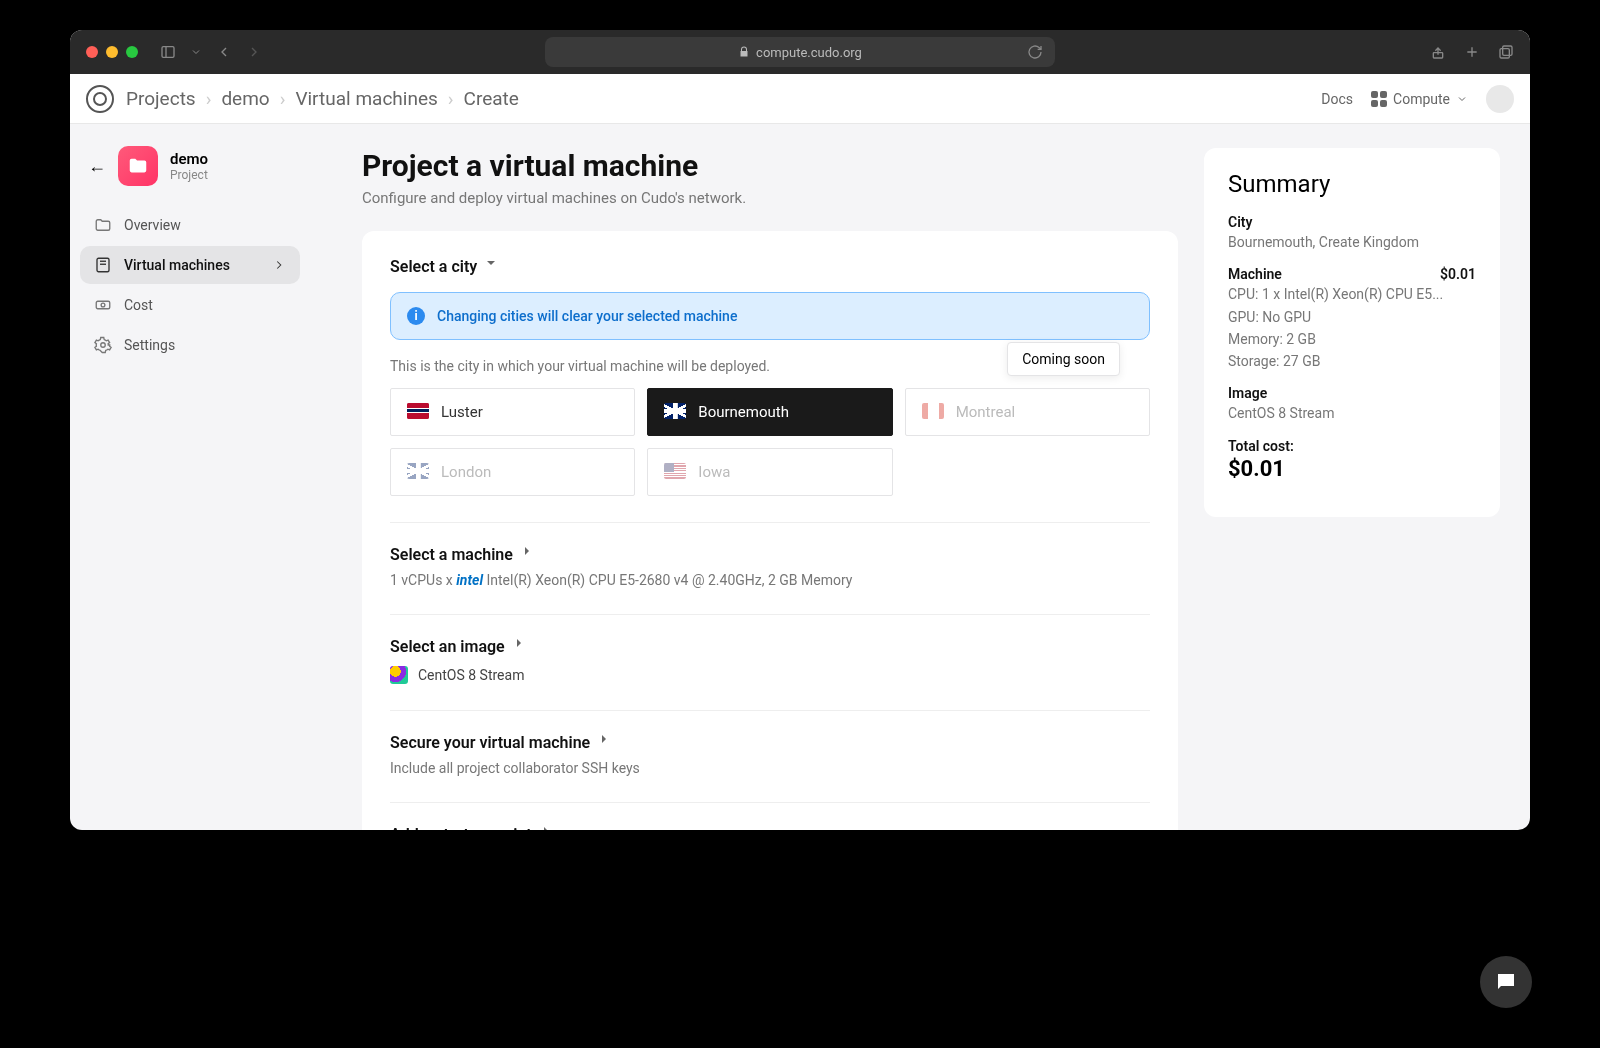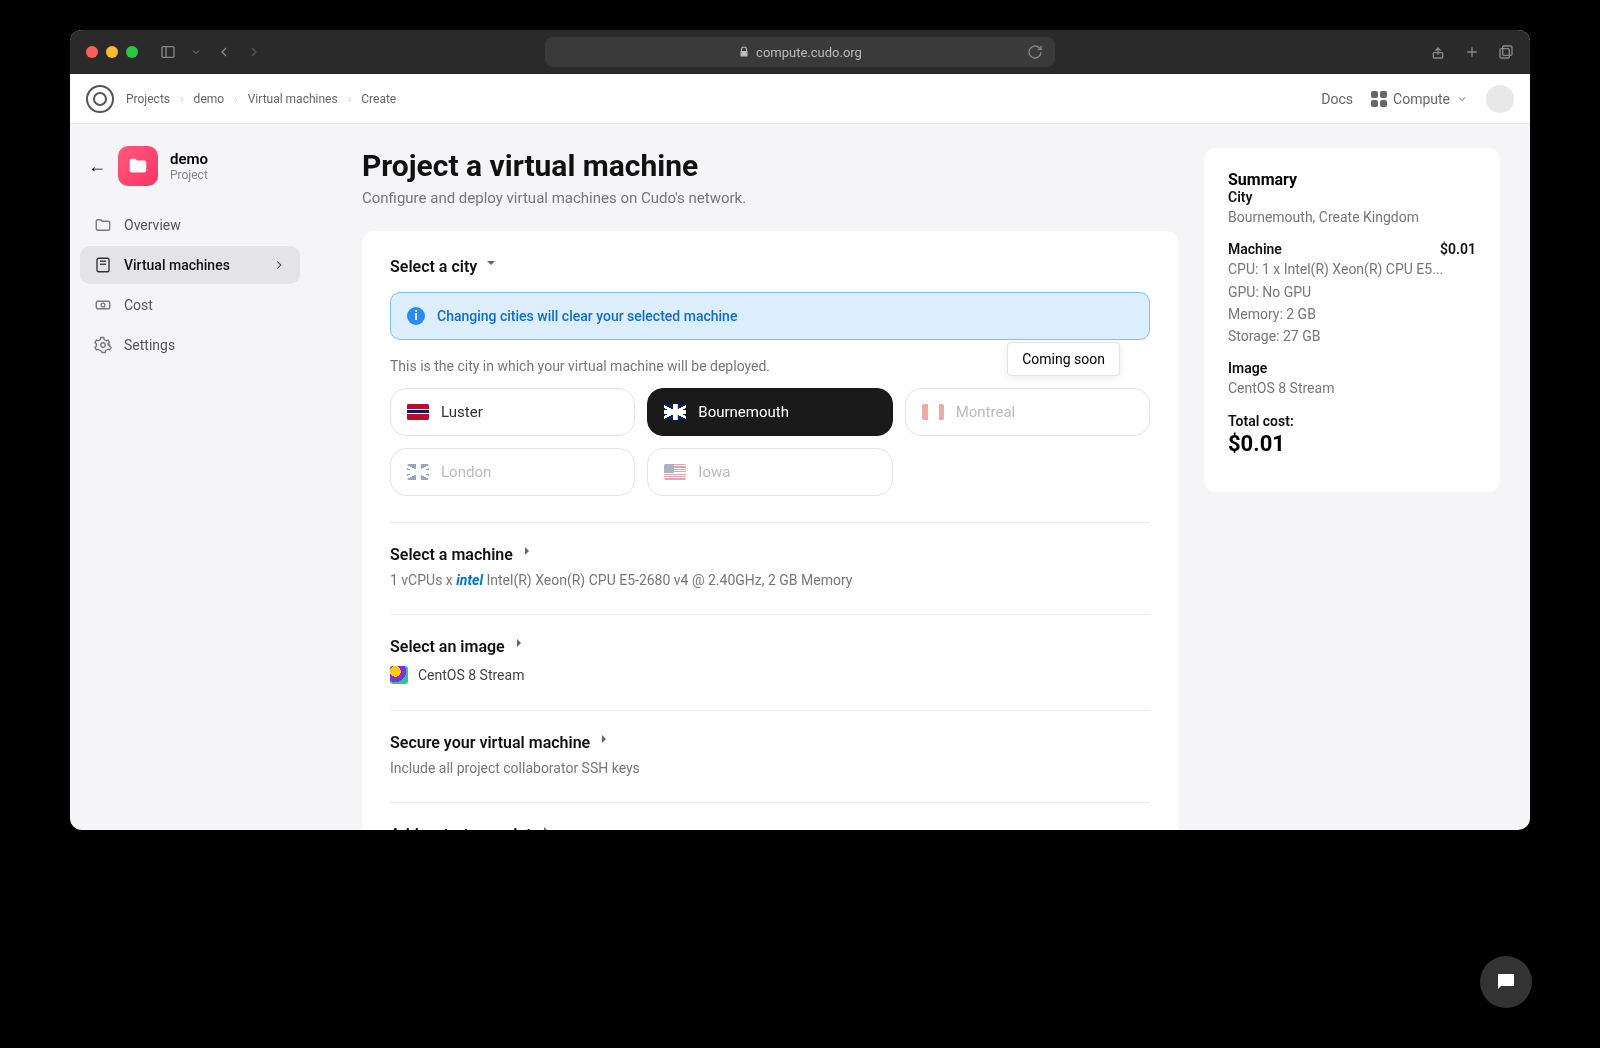--- a/index.html
+++ b/index.html
@@ -8,21 +8,21 @@
 .titlebar{height:44px;background:#2a2a2a;display:flex;align-items:center;padding:0 16px;position:relative}
 .traffic{display:flex;gap:8px}.dot{width:12px;height:12px;border-radius:50%}.r{background:#ff5f57}.y{background:#febc2e}.g{background:#28c840}
 .tb-left{display:flex;align-items:center;gap:14px;margin-left:22px;color:#888}
 .titlebar svg{width:16px;height:16px}
 .addr{position:absolute;left:50%;transform:translateX(-50%);background:#3a3a3a;border-radius:8px;height:30px;width:510px;display:flex;align-items:center;justify-content:center;color:#bbb;font-size:13px;gap:6px}
 .addr-right{position:absolute;right:12px;color:#888}
 .tb-right{margin-left:auto;display:flex;gap:18px;color:#888}
 .header{height:50px;background:#fff;border-bottom:1px solid #e8e8e8;display:flex;align-items:center;padding:0 16px;gap:12px}
 .logo{width:28px;height:28px;border:2px solid #555;border-radius:50%;display:flex;align-items:center;justify-content:center}
 .logo::after{content:"";width:10px;height:10px;border:2px solid #555;border-radius:50%}
-.crumbs{display:flex;align-items:flex-start;gap:10px;color:#888;font-size:12px}
+.crumbs{display:flex;align-items:flex-start;gap:10px;color:#888;font-size:19px}
 .crumbs span.c{color:#666;cursor:pointer}.crumbs .sep{color:#ccc}
 .hdr-right{margin-left:auto;display:flex;align-items:center;gap:18px;color:#666;font-size:14px}
 .comp{display:flex;align-items:center;gap:6px}
 .avatar{width:28px;height:28px;border-radius:50%;background:#e8e8e8}
 .main{flex:1;display:flex;overflow:hidden}
 .sidebar{width:240px;padding:18px 10px}
 .sb-top{display:flex;align-items:center;gap:12px;padding:4px 8px;margin-bottom:16px}
 .back{font-size:18px;cursor:pointer}
 .proj-icon{width:40px;height:40px;background:linear-gradient(135deg,#ff5a7a,#ff3366);border-radius:10px;display:flex;align-items:center;justify-content:center}
 .proj-icon svg{width:22px;height:22px;fill:#fff}
@@ -36,41 +36,41 @@
 .left-col{flex:1;min-width:0}
 h1{font-size:30px;font-weight:700;margin-bottom:6px;color:#111}
 .subtitle{color:#777;font-size:15px;margin-bottom:24px}
 .card{background:#fff;border-radius:12px;padding:26px 28px}
 .sect-h{display:flex;align-items:flex-start;gap:8px;font-weight:600;font-size:16px;color:#111;cursor:pointer}
 .sect-h svg{width:12px;height:12px}
 .alert{margin-top:16px;background:#dceeff;border:1px solid #7fc0ff;border-radius:10px;padding:14px 16px;display:flex;align-items:center;gap:12px;color:#0d6ecc;font-size:14px;font-weight:500}
 .alert-icon{width:18px;height:18px;background:#2b8aef;border-radius:50%;color:#fff;display:flex;align-items:center;justify-content:center;font-size:12px;font-weight:700;flex-shrink:0}
 .hint{margin-top:18px;color:#777;font-size:14px}
 .city-grid{margin-top:14px;display:grid;grid-template-columns:repeat(3,1fr);gap:12px;position:relative}
-.city{border:1px solid #e4e4e6;border-radius:16px;padding:14px 16px;display:flex;align-items:center;gap:12px;font-size:15px;cursor:pointer;background:#fff;color:#333}
+.city{border:1px solid #e4e4e6;border-radius:2px;padding:14px 16px;display:flex;gap:12px;font-size:15px;cursor:pointer;background:#fff;color:#333}
 .city.selected{background:#1a1a1a;color:#fff;border-color:#1a1a1a}
 .city.disabled{color:#bbb;cursor:not-allowed}
 .flag{width:22px;height:16px;border-radius:2px;flex-shrink:0;background:#ccc;position:relative;overflow:hidden}
 .flag.no{background:linear-gradient(to right,#ba0c2f 28%,#fff 28% 34%,#00205b 34% 44%,#fff 44% 50%,#ba0c2f 50%)}
 .flag.no::after{content:"";position:absolute;inset:0;background:linear-gradient(#ba0c2f 34%,#fff 34% 40%,#00205b 40% 56%,#fff 56% 62%,#ba0c2f 62%)}
 .flag.uk{background:#012169}
 .flag.uk::before{content:"";position:absolute;inset:0;background:linear-gradient(26deg,transparent 44%,#fff 44% 56%,transparent 56%),linear-gradient(-26deg,transparent 44%,#fff 44% 56%,transparent 56%),linear-gradient(26deg,transparent 47%,#c8102e 47% 53%,transparent 53%),linear-gradient(-26deg,transparent 47%,#c8102e 47% 53%,transparent 53%)}
 .flag.uk::after{content:"";position:absolute;inset:0;background:linear-gradient(#fff,#fff) center/100% 28% no-repeat,linear-gradient(#fff,#fff) center/22% 100% no-repeat,linear-gradient(#c8102e,#c8102e) center/100% 14% no-repeat,linear-gradient(#c8102e,#c8102e) center/12% 100% no-repeat}
 .flag.uk.dim{opacity:.4}
 .flag.ca{background:linear-gradient(to right,#d52b1e 25%,#fff 25% 75%,#d52b1e 75%);opacity:.4}
 .flag.us{background:repeating-linear-gradient(#b22234 0 1.2px,#fff 1.2px 2.4px);opacity:.4}
 .flag.us::after{content:"";position:absolute;left:0;top:0;width:44%;height:56%;background:#3c3b6e}
 .tooltip{position:absolute;top:-46px;right:30px;background:#fff;border:1px solid #e4e4e6;border-radius:4px;padding:8px 14px;font-size:14px;box-shadow:0 2px 8px rgba(0,0,0,.08)}
 .sep-line{border-top:1px solid #eee;margin:26px 0 22px}
 .sub-line{color:#777;font-size:14px;margin-top:8px}
 .intel{color:#0071c5;font-weight:700;font-style:italic}
 .img-row{display:flex;align-items:center;gap:10px;margin-top:10px;font-size:14px;color:#444}
 .img-icon{width:18px;height:18px;border-radius:3px;background:radial-gradient(circle at 30% 30%,#ffcc00 30%,#8a2be2 30% 60%,#20c997 60%)}
 .summary{width:296px;background:#fff;border-radius:12px;padding:22px 24px}
-.summary h2{font-size:16px;font-weight:700;}
+.summary h2{font-size:24px;font-weight:400;margin-bottom:16px}
 .srow{margin-bottom:14px}
 .slabel{font-weight:600;font-size:14px;color:#111;display:flex;justify-content:space-between}
 .sval{color:#777;font-size:14px;margin-top:2px;line-height:1.45}
 .total{font-size:22px;font-weight:700;margin-top:2px}
 .chat{position:absolute;bottom:40px;right:68px;width:52px;height:52px;border-radius:50%;background:#333;display:flex;align-items:center;justify-content:center}
 .chat svg{width:24px;height:24px;fill:#fff}
 .grid-icon{width:16px;height:16px;display:grid;grid-template-columns:1fr 1fr;gap:2px}
 .grid-icon span{background:#666;border-radius:2px}
 </style>
 </head>

